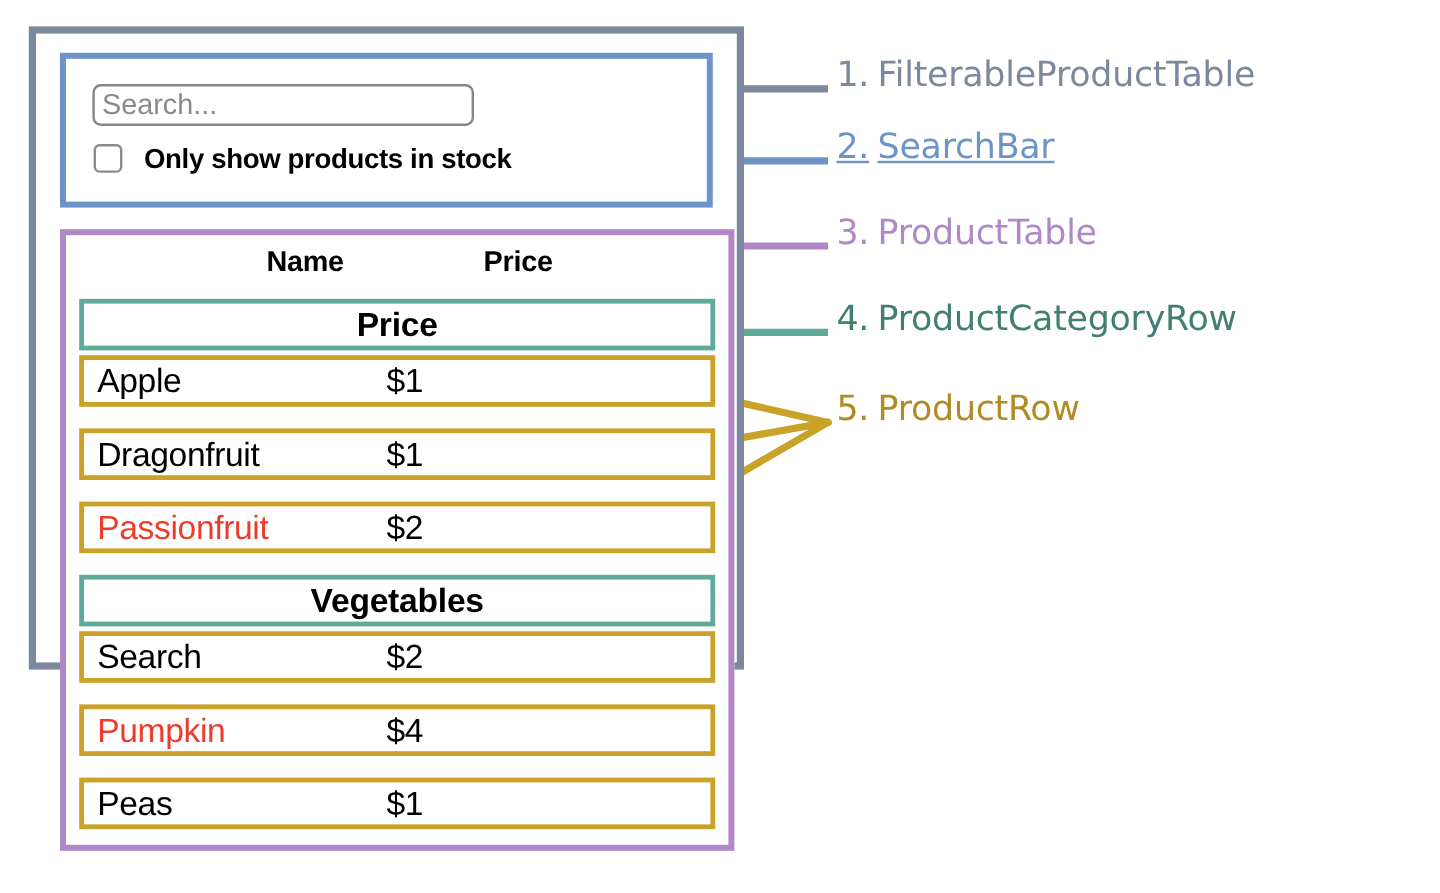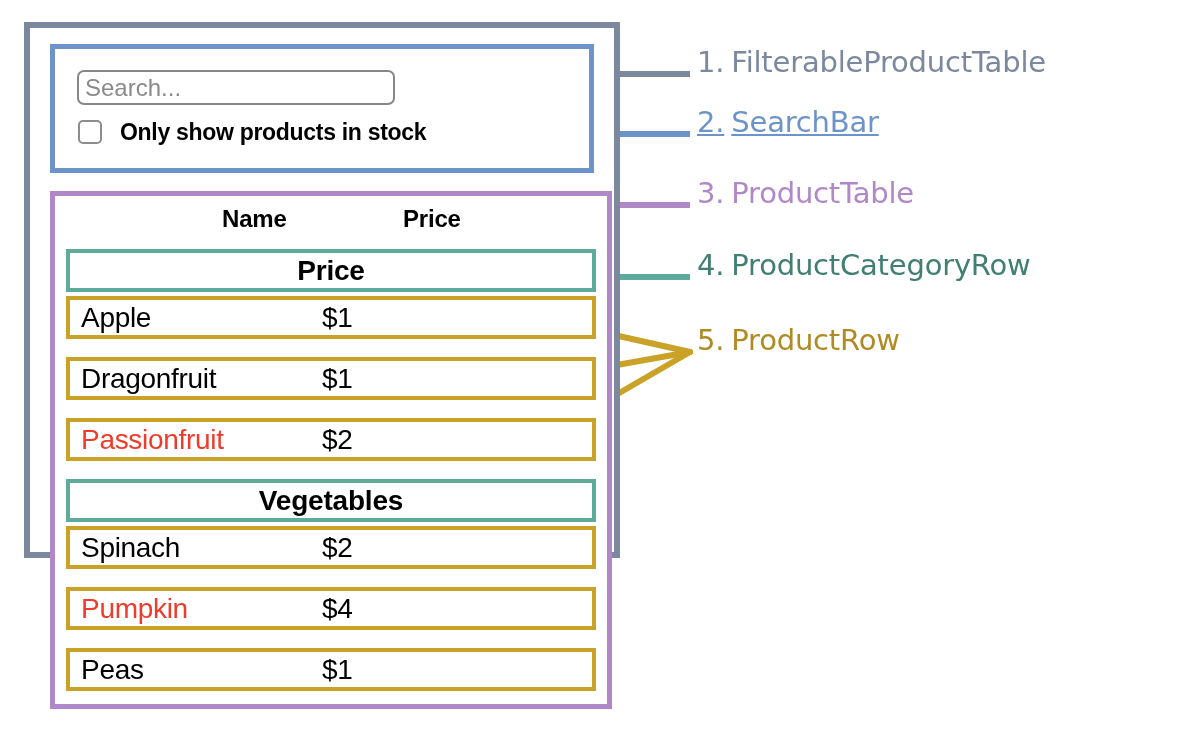--- a/index.html
+++ b/index.html
@@ -273,21 +273,21 @@
       </div>
 
       <div class="group-gap"></div>
 
       <div class="category-row">
         <span class="category-row-label">Vegetables</span>
       </div>
       <div class="header-gap"></div>
 
       <div class="product-row">
-        <span class="cell cell-name">Spinach</span>
+        <span class="cell cell-name">Search</span>
         <span class="cell cell-price">$2</span>
       </div>
 
       <div class="product-row">
         <span class="cell cell-name out-of-stock">Pumpkin</span>
         <span class="cell cell-price">$4</span>
       </div>
 
       <div class="product-row">
         <span class="cell cell-name">Peas</span>

